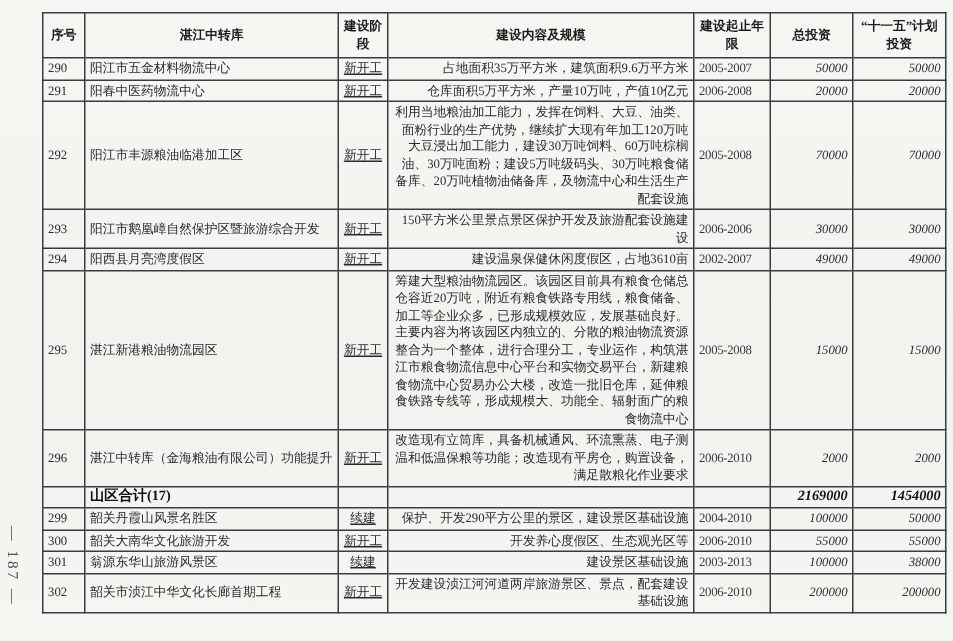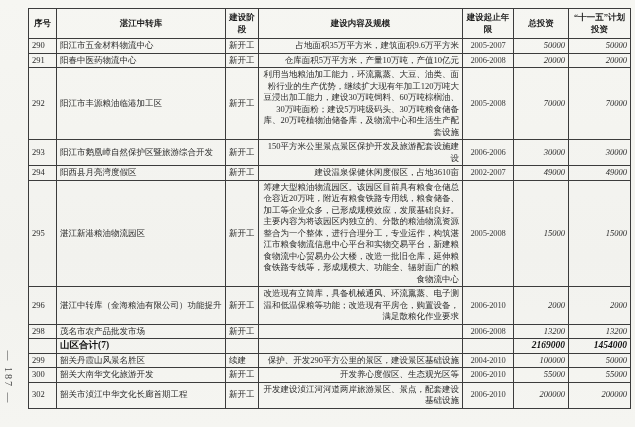--- a/index.html
+++ b/index.html
@@ -51,23 +51,23 @@
     padding:1px 2px;
   }
   tbody tr{height:14px;}
   tbody tr:nth-child(3){height:60px;}
   tbody tr:nth-child(6){height:96px;}
   tbody tr:nth-child(7){height:34px;}
   tbody tr:nth-child(15){height:24px;}
   tbody tr:nth-child(16){height:26px;}
   td.c-no{text-align:left;font-size:8.5px;}
   td.c-name{text-align:left;}
-  td.c-stage{text-align:left;padding:1px 1px;}
+  td.c-stage{text-align:center;padding:1px 1px;text-decoration:underline;}
   td.c-content{text-align:right;}
-  td.c-years{text-align:center;font-size:8px;letter-spacing:-0.2px;color:#3a3a3a;}
+  td.c-years{text-align:left;font-size:8px;letter-spacing:-0.2px;color:#3a3a3a;}
   td.c-total,td.c-plan{text-align:right;padding-right:5px;font-size:9px;font-style:italic;}
   tr.subtotal td{font-weight:bold;color:#111;}
   tr.subtotal td.c-name{font-size:9.5px;}
   tr.subtotal td.c-total, tr.subtotal td.c-plan{font-size:9.5px;}
 </style>
 </head>
 <body>
 
 <div class="page">
   <div class="page-no">
@@ -111,21 +111,21 @@
           <td class="c-stage">新开工</td>
           <td class="c-content">仓库面积5万平方米，产量10万吨，产值10亿元</td>
           <td class="c-years">2006-2008</td>
           <td class="c-total">20000</td>
           <td class="c-plan">20000</td>
         </tr>
         <tr>
           <td class="c-no">292</td>
           <td class="c-name">阳江市丰源粮油临港加工区</td>
           <td class="c-stage">新开工</td>
-          <td class="c-content">利用当地粮油加工能力，环流熏蒸、大豆、油类、面粉行业的生产优势，继续扩大现有年加工120万吨大豆浸出加工能力，建设30万吨饲料、60万吨棕榈油、30万吨面粉；建设5万吨级码头、30万吨粮食储备库、20万吨植物油储备库，及物流中心和生活生产配套设施</td>
+          <td class="c-content">利用当地粮油加工能力，发挥在饲料、大豆、油类、面粉行业的生产优势，继续扩大现有年加工120万吨大豆浸出加工能力，建设30万吨饲料、60万吨棕榈油、30万吨面粉；建设5万吨级码头、30万吨粮食储备库、20万吨植物油储备库，及物流中心和生活生产配套设施</td>
           <td class="c-years">2005-2008</td>
           <td class="c-total">70000</td>
           <td class="c-plan">70000</td>
         </tr>
         <tr>
           <td class="c-no">293</td>
           <td class="c-name">阳江市鹅凰嶂自然保护区暨旅游综合开发</td>
           <td class="c-stage">新开工</td>
           <td class="c-content">150平方米公里景点景区保护开发及旅游配套设施建设</td>
           <td class="c-years">2006-2006</td>
@@ -152,32 +152,23 @@
         </tr>
         <tr>
           <td class="c-no">296</td>
           <td class="c-name">湛江中转库（金海粮油有限公司）功能提升</td>
           <td class="c-stage">新开工</td>
           <td class="c-content">改造现有立筒库，具备机械通风、环流熏蒸、电子测温和低温保粮等功能；改造现有平房仓，购置设备，满足散粮化作业要求</td>
           <td class="c-years">2006-2010</td>
           <td class="c-total">2000</td>
           <td class="c-plan">2000</td>
         </tr>
-        <tr>
-          <td class="c-no">298</td>
-          <td class="c-name">茂名市农产品批发市场</td>
-          <td class="c-stage">新开工</td>
-          <td class="c-content"></td>
-          <td class="c-years">2006-2008</td>
-          <td class="c-total">13200</td>
-          <td class="c-plan">13200</td>
-        </tr>
         <tr class="subtotal">
           <td class="c-no"></td>
-          <td class="c-name">山区合计(7)</td>
+          <td class="c-name">山区合计(17)</td>
           <td class="c-stage"></td>
           <td class="c-content"></td>
           <td class="c-years"></td>
           <td class="c-total">2169000</td>
           <td class="c-plan">1454000</td>
         </tr>
         <tr>
           <td class="c-no">299</td>
           <td class="c-name">韶关丹霞山风景名胜区</td>
           <td class="c-stage">续建</td>
@@ -189,20 +180,29 @@
         <tr>
           <td class="c-no">300</td>
           <td class="c-name">韶关大南华文化旅游开发</td>
           <td class="c-stage">新开工</td>
           <td class="c-content">开发养心度假区、生态观光区等</td>
           <td class="c-years">2006-2010</td>
           <td class="c-total">55000</td>
           <td class="c-plan">55000</td>
         </tr>
         <tr>
+          <td class="c-no">301</td>
+          <td class="c-name">翁源东华山旅游风景区</td>
+          <td class="c-stage">续建</td>
+          <td class="c-content">建设景区基础设施</td>
+          <td class="c-years">2003-2013</td>
+          <td class="c-total">100000</td>
+          <td class="c-plan">38000</td>
+        </tr>
+        <tr>
           <td class="c-no">302</td>
           <td class="c-name">韶关市浈江中华文化长廊首期工程</td>
           <td class="c-stage">新开工</td>
           <td class="c-content">开发建设浈江河河道两岸旅游景区、景点，配套建设基础设施</td>
           <td class="c-years">2006-2010</td>
           <td class="c-total">200000</td>
           <td class="c-plan">200000</td>
         </tr>
       </tbody>
   </table>

